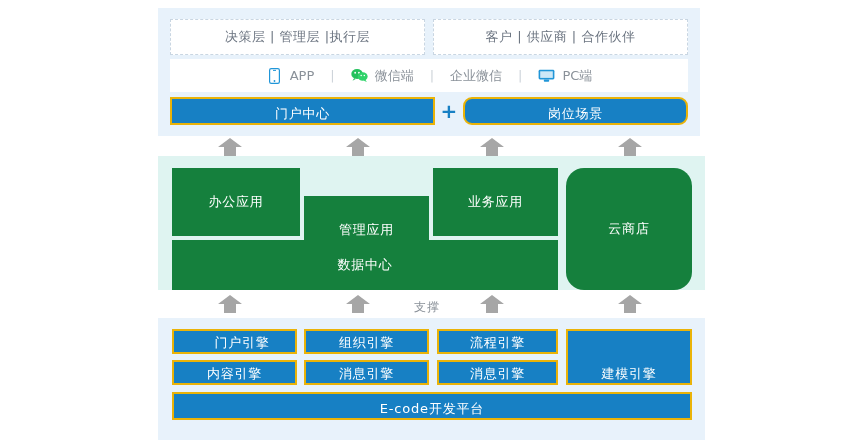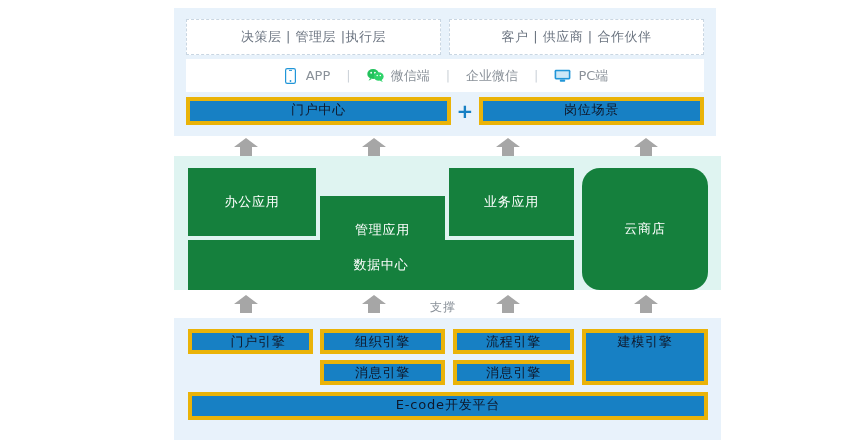--- a/index.html
+++ b/index.html
@@ -9,21 +9,21 @@
   }
   body {
     width: 858px;
     height: 447px;
     font-family: "DejaVu Sans", "Liberation Sans", sans-serif;
     overflow: hidden;
     position: relative;
   }
   #canvas {
     position: absolute;
-    left: 16px; top: 0;
+    left: 0; top: 0;
     width: 774px;
     height: 447px;
     background: #ffffff;
     text-decoration: underline;
   }
 
   
   .panel {
     position: absolute;
     box-sizing: border-box;
@@ -79,25 +79,25 @@
     justify-content: center;
     width: 17px;
     height: 17px;
   }
 
   
   .blue-box {
     position: absolute;
     box-sizing: border-box;
     background: #1780c4;
-    border: 4px solid #eab308;
-    display: flex;
-    align-items: flex-start;
-    justify-content: center;
-    color: #0f172a;
+    border: 2px solid #eab308;
+    display: flex;
+    align-items: flex-end;
+    justify-content: center;
+    color: #ffffff;
     font-size: 13px;
     letter-spacing: 0.8px;
   }
   .plus-sign {
     position: absolute;
     display: flex;
     align-items: center;
     justify-content: center;
     color: #1780c4;
     font-size: 20px;
@@ -199,21 +199,21 @@
 
     </div>
   </div>
 
   <div class="blue-box" style="left:170px; top:97px; width:265px; height:28px;">
     <span>门户中心</span>
   </div>
   <div class="plus-sign" style="left:437px; top:97px; width:24px; height:28px;">
     <span>+</span>
   </div>
-  <div class="blue-box" style="left:463px; top:97px; width:225px; height:28px;">
+  <div class="blue-box" style="left:463px; top:97px; width:225px; height:28px;border-radius:9px;">
     <span>岗位场景</span>
   </div>
 
   <div class="arrow-up" style="left:217px; top:138px;">
     <svg width="26" height="19" viewBox="0 0 26 19">
       <path d="M13 0 L25 9 L19 9 L19 18 L7 18 L7 9 L1 9 Z" fill="#a6a6a6"></path>
     </svg>
   </div>
   <div class="arrow-up" style="left:345px; top:138px;">
     <svg width="26" height="19" viewBox="0 0 26 19">
@@ -276,20 +276,23 @@
   <div class="blue-box" style="left:172px; top:329px; width:125px; height:25px;padding-left:15px;">
     <span>门户引擎</span>
   </div>
   <div class="blue-box" style="left:304px; top:329px; width:125px; height:25px;">
     <span>组织引擎</span>
   </div>
   <div class="blue-box" style="left:437px; top:329px; width:121px; height:25px;">
     <span>流程引擎</span>
   </div>
 
+  <div class="blue-box" style="left:172px; top:360px; width:125px; height:25px;">
+    <span>内容引擎</span>
+  </div>
   <div class="blue-box" style="left:304px; top:360px; width:125px; height:25px;">
     <span>消息引擎</span>
   </div>
   <div class="blue-box" style="left:437px; top:360px; width:121px; height:25px;">
     <span>消息引擎</span>
   </div>
 
   <div class="blue-box" style="left:566px; top:329px; width:126px; height:56px;">
     <span>建模引擎</span>
   </div>

